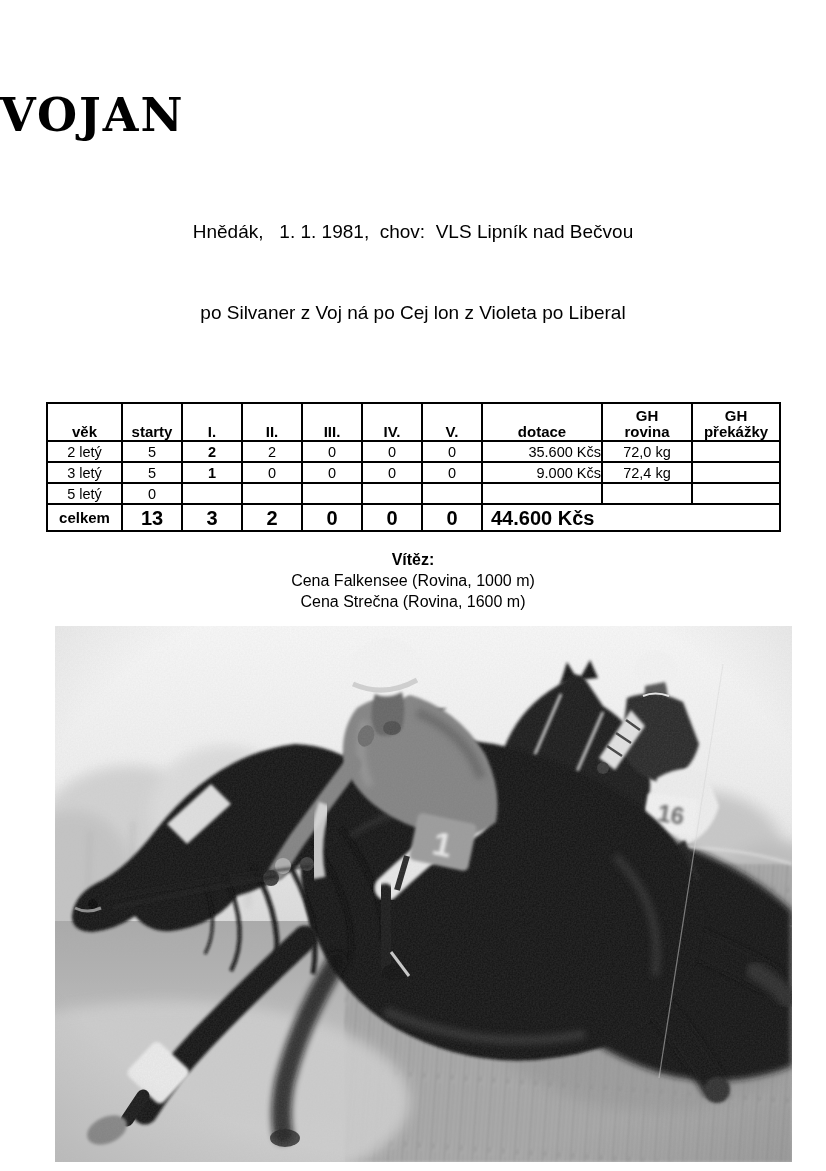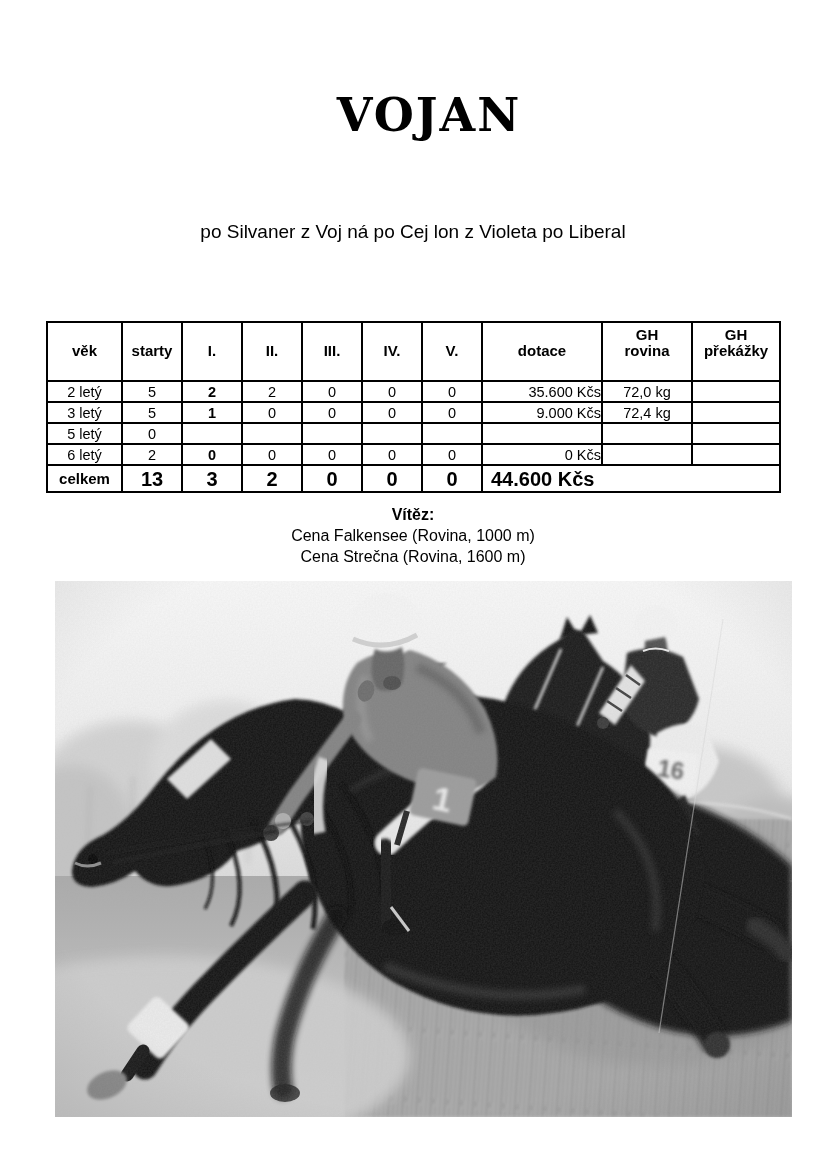--- a/index.html
+++ b/index.html
@@ -2,54 +2,55 @@
 <html><head>
 <meta charset="utf-8">
 <style>
   html,body { margin:0; padding:0; background:#ffffff; }
   .page {
     width:826px; height:1171px; position:relative; background:#ffffff;
     color:#000; font-family:"Liberation Sans","DejaVu Sans",sans-serif;
     overflow:hidden; margin:0 auto;
   }
   .title {
-    padding-top:92px; text-align:center;
+    padding-top:92px; text-align:left;
     font-family:"DejaVu Serif","Liberation Serif",serif;
-    font-weight:bold; font-size:46px; line-height:1; letter-spacing:2px;margin-left:32px;
+    font-weight:bold; font-size:46px; line-height:1; letter-spacing:2px;
   }
   .subtitle { margin-top:26px; text-align:center; font-size:19px; line-height:27px; white-space:pre-wrap; }
 
   table.stats {
     margin:22px 0 0 46px; width:733px; table-layout:fixed;
     border-collapse:collapse; font-size:14.5px;
   }
   .stats th, .stats td { border:2px solid #000; padding:0; text-align:center; overflow:hidden; }
-  .stats th { font-size:15px; font-weight:bold; vertical-align:bottom; padding-bottom:21px; height:36px; line-height:16px; white-space:pre-line; }
+  .stats th { font-size:15px; font-weight:bold; vertical-align:bottom; padding-bottom:0; height:36px; line-height:16px; white-space:pre-line; }
   .stats td { height:19px; line-height:18px;margin-top:36px; }
   .stats td.c-dotace { text-align:right; }
   .stats td.c-p1 { font-weight:bold; }
   .stats tr.total td { height:25px; font-weight:bold; font-size:20px; line-height:24px; }
   .stats tr.total td.t-label { font-size:15px; }
   .stats tr.total td.t-dotace { text-align:left; padding-left:8px; }
 
-  .winner { margin-top:12px; text-align:center; }
+  .winner { margin-top:18px; text-align:center; }
   .winner-heading { font-weight:bold; font-size:16px; line-height:20px; }
   .winner-race { font-size:16px; line-height:21px; }
 
   .photo-wrap { margin:14px 0 0 55px; width:737px; height:536px; }
   .photo-wrap svg { display:block; filter:grayscale(100%) contrast(1.03); }
 </style>
 </head>
 <body>
 
 <div class="page">
 
   <div class="title">VOJAN</div>
 
   <div class="subtitle">
+    <div>Hnědák,   1. 1. 1981,  chov:  VLS Lipník nad Bečvou</div>
     <div>po Silvaner z Voj ná po Cej lon z Violeta po Liberal</div>
   </div>
 
   <table class="stats">
     <colgroup>
       <col style="width:75px">
         <col style="width:60px">
         <col style="width:60px">
         <col style="width:60px">
       <col style="width:60px">
@@ -102,32 +103,20 @@
       </tr>
       <tr>
         <td>5 letý</td>
         <td>0</td>
         <td class="c-p1"></td>
         <td></td>
         <td></td>
         <td></td>
         <td></td>
         <td class="c-dotace"></td>
-        <td></td>
-        <td></td>
-      </tr>
-      <tr>
-        <td>6 letý</td>
-        <td>2</td>
-        <td class="c-p1">0</td>
-        <td>0</td>
-        <td>0</td>
-        <td>0</td>
-        <td>0</td>
-        <td class="c-dotace">0 Kčs</td>
         <td></td>
         <td></td>
       </tr>
       <tr class="total">
         <td class="t-label">celkem</td>
         <td>13</td>
         <td>3</td>
         <td>2</td>
         <td>0</td>
         <td>0</td>

